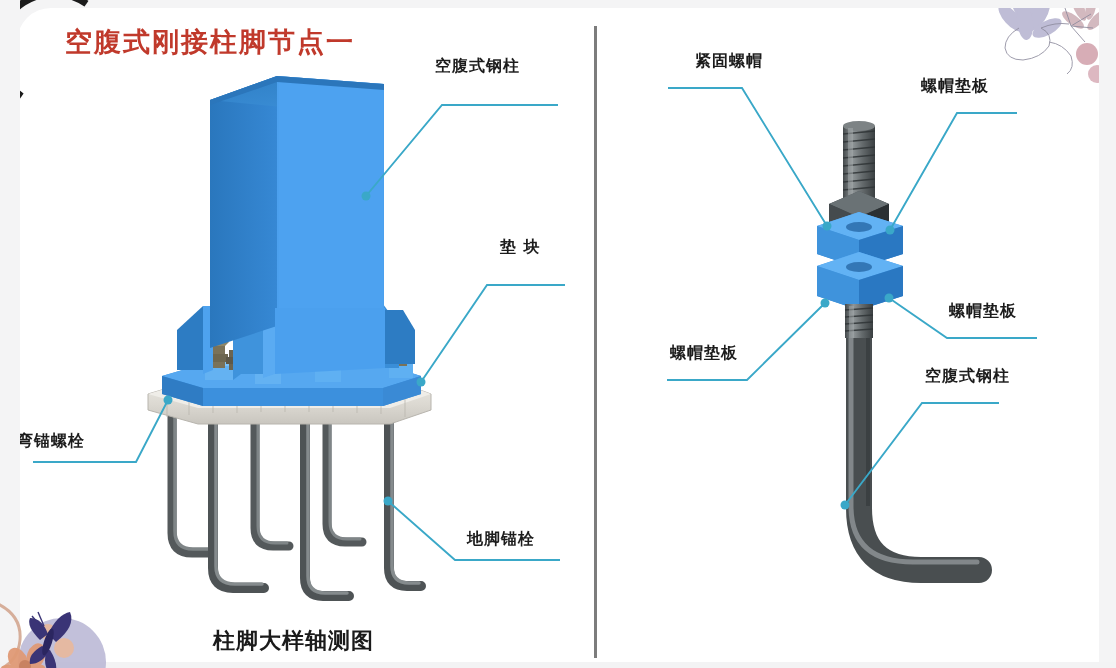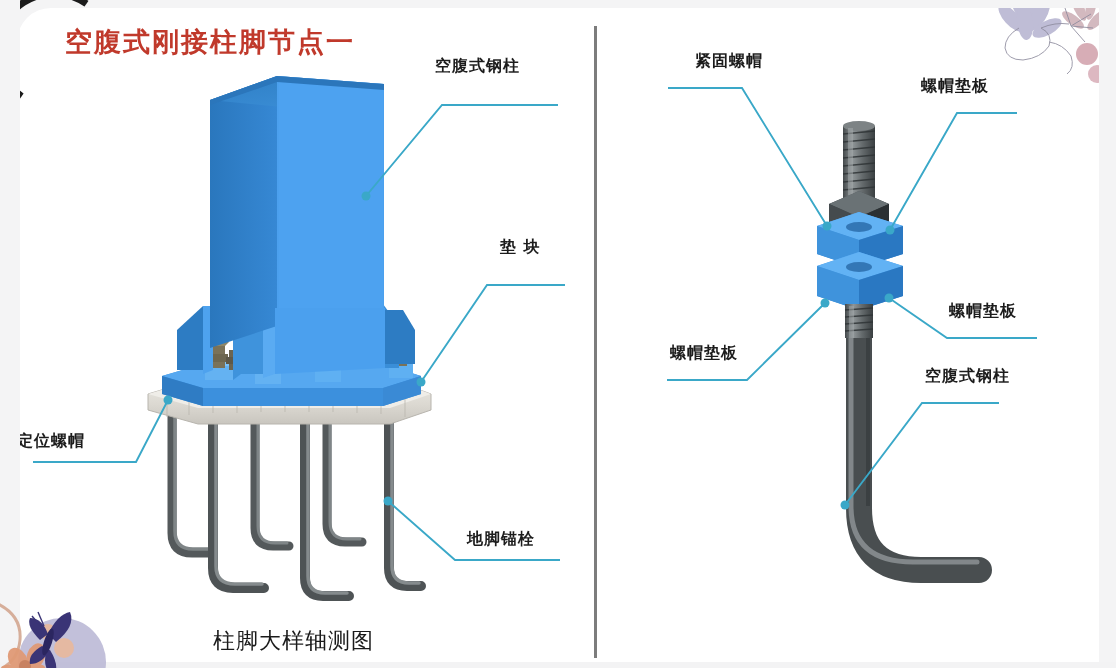--- a/index.html
+++ b/index.html
@@ -59,21 +59,21 @@
   
   .divider {
     position:absolute; left:577px; top:18px;
     width:3px; height:632px; background:#7c7c7c;
     z-index:4;
   }
 
   
   .caption {
     position:absolute;
-    font-size:22px; font-weight:normal; color:#1a1a1a;
+    font-size:22px; font-weight:bold; color:#1a1a1a;
     letter-spacing:1px;
     font-family:"DejaVu Sans","Liberation Sans",sans-serif;
   }
   #caption-left  { left:196px; top:618px; }
   #caption-right { left:790px; top:618px; }
 
   
   .label {
     position:absolute;
     font-size:16px; font-weight:bold; color:#1c1c1c;
@@ -362,21 +362,21 @@
         <circle cx="828" cy="497" r="4.5" fill="#3aa8c8" stroke="none"></circle>
       </g>
     </svg>
 
     <div class="title">空腹式刚接柱脚节点一</div>
 
     <div class="divider"></div>
 
     <div class="label" style="left:418px; top:48px;">空腹式钢柱</div>
     <div class="label" style="left:483px; top:229px;">垫  块</div>
-    <div class="label" style="left:0px; top:423px;">定位螺帽</div>
+    <div class="label" style="left:0px; top:423px;">弯锚螺栓</div>
     <div class="label" style="left:450px; top:521px;">地脚锚栓</div>
 
     <div class="label" style="left:653px; top:43px;margin-left:25px;">紧固螺帽</div>
     <div class="label" style="left:904px; top:68px;">螺帽垫板</div>
     <div class="label" style="left:932px; top:293px;">螺帽垫板</div>
     <div class="label" style="left:653px; top:335px;">螺帽垫板</div>
     <div class="label" style="left:908px; top:358px;">空腹式钢柱</div>
 
     <div class="caption" id="caption-left">柱脚大样轴测图</div>
 

